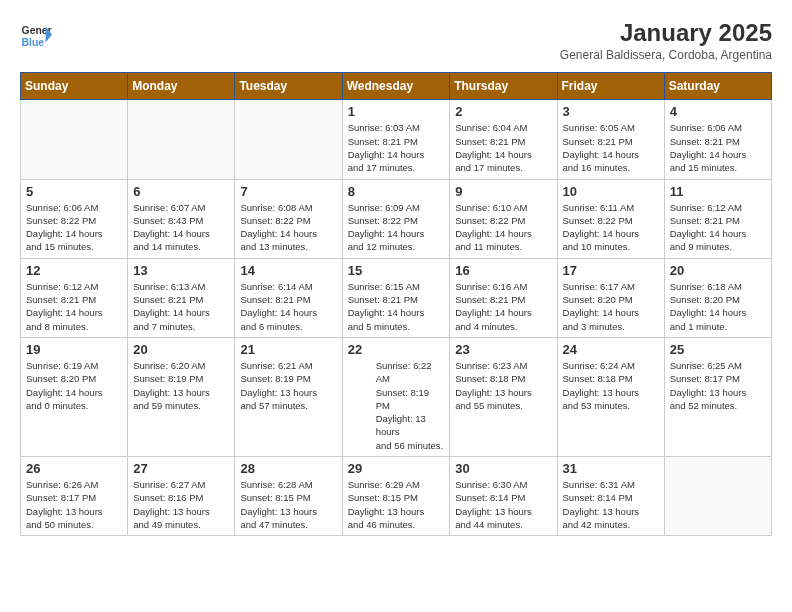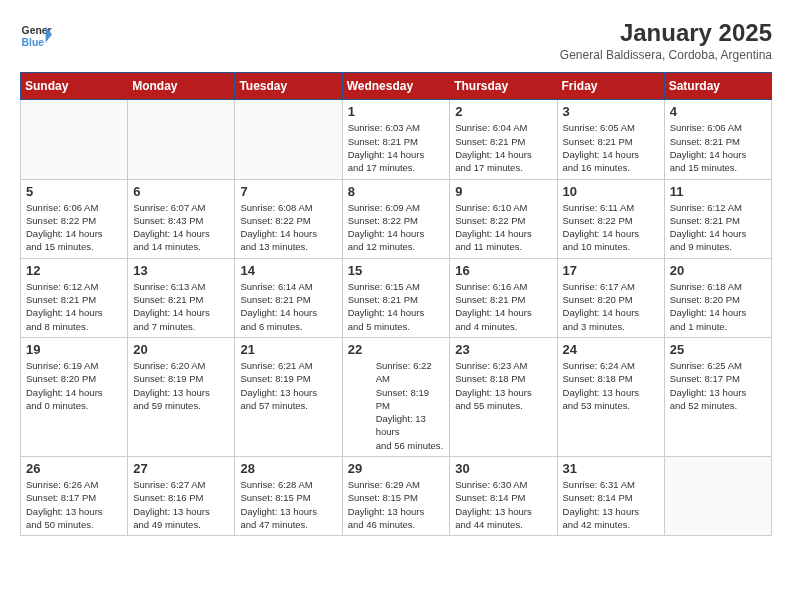--- a/index.html
+++ b/index.html
@@ -41,21 +41,21 @@
       font-size: 12px;
       color: #555;
       margin-top: 2px;
     }
     .calendar {
       width: 100%;
       border-collapse: collapse;
       border: 1px solid #ccc;
     }
     .calendar th {
-      background-color: #b91c1c;
+      background-color: #a16207;
       color: #fff;
       font-size: 12px;
       font-weight: bold;
       padding: 6px 4px;
       text-align: left;
       border: 1px solid #2a5490;
     }
     .calendar td {
       vertical-align: top;
       border: 1px solid #ccc;

